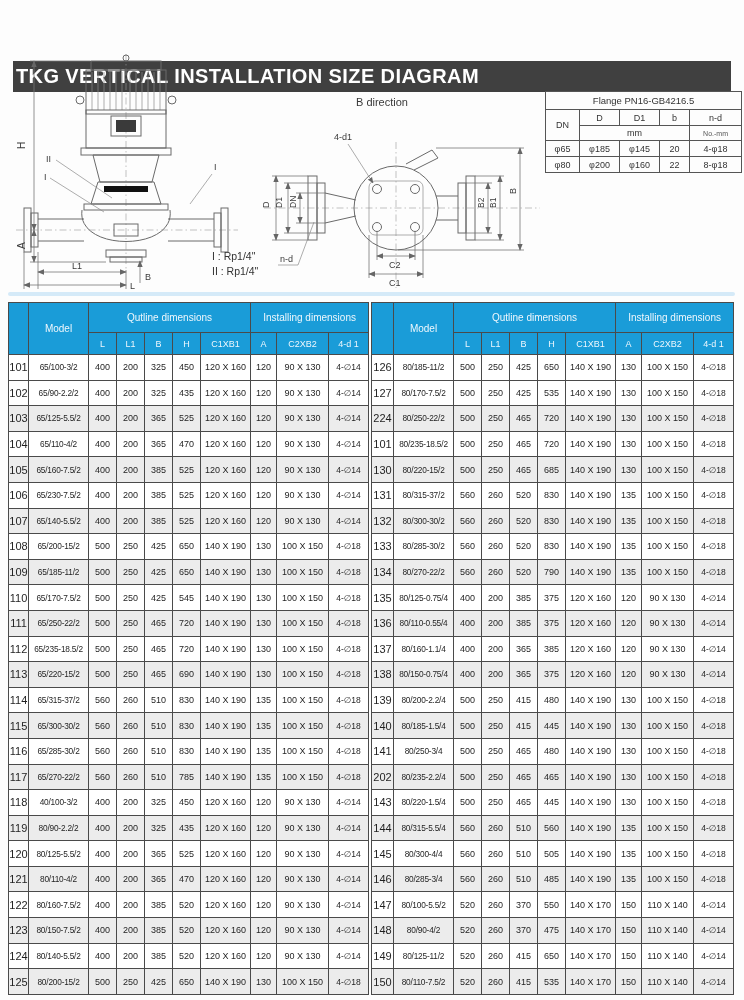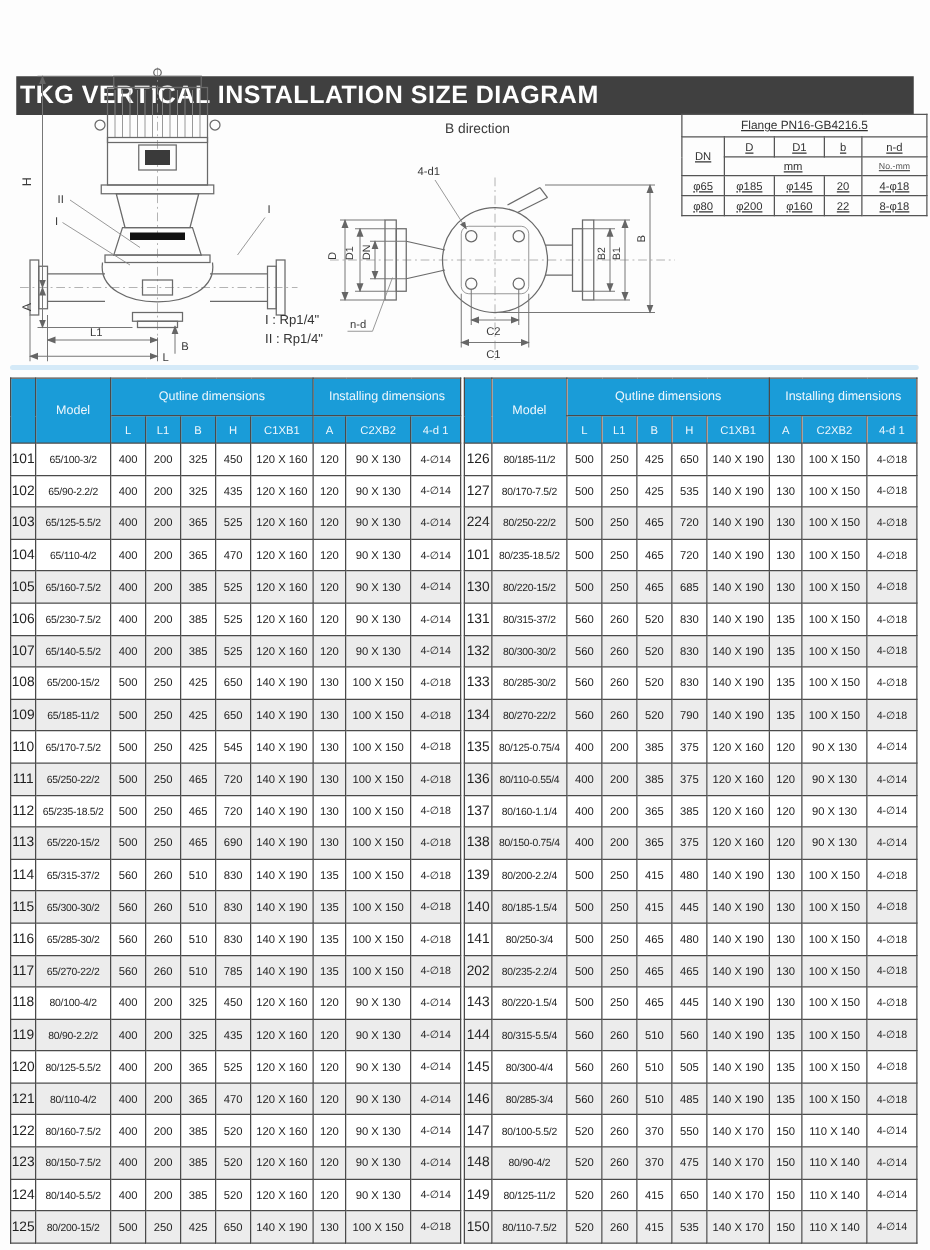--- a/index.html
+++ b/index.html
@@ -21,21 +21,21 @@
   svg .thin { stroke:#8a8a8a; stroke-width:0.7; fill:none; }
   svg .cl { stroke:#9a9a9a; stroke-width:0.6; fill:none; stroke-dasharray:7 3 1.5 3; }
   svg .dim { stroke:#777777; stroke-width:0.8; fill:none; }
   svg text { fill:#3a3a3a; font-family:"Liberation Sans","DejaVu Sans",sans-serif; }
   .rp-notes { position:absolute; left:212px; top:249px; font-size:10.5px; color:#333; line-height:15px; }
   
   .flange-table {
     position:absolute; left:545px; top:91px; width:196px;
     border-collapse:collapse; table-layout:fixed; font-size:9px; color:#333;
   }
-  .flange-table td { border:1px solid #555; text-align:center; padding:0; white-space:nowrap; overflow:hidden;text-decoration:underline; }
+  .flange-table td { border:1px solid #555; text-align:center; padding:0; white-space:nowrap; overflow:hidden; }
   .flange-table .ft-title { height:17px; font-size:9.5px; }
   .flange-table thead tr:nth-child(2) td { height:15px; }
   .flange-table thead tr:nth-child(3) td { height:14px; }
   .flange-table tbody td { height:15px; }
   .flange-table .small { font-size:7px; color:#555; }
   
   .table-top-strip { position:absolute; left:8px; top:292px; width:727px; height:4px; background:#d5eaf8; border-radius:2px; }
   
   .size-table {
     position:absolute; top:302px; border-collapse:collapse; table-layout:fixed;
@@ -497,21 +497,21 @@
           <td>260</td>
           <td>510</td>
           <td>785</td>
           <td>140 X 190</td>
           <td>135</td>
           <td>100 X 150</td>
           <td>4-∅18</td>
         </tr>
         <tr>
           <td>118</td>
-          <td>80/100-4/2</td>
+          <td>40/100-3/2</td>
           <td>400</td>
           <td>200</td>
           <td>325</td>
           <td>450</td>
           <td>120 X 160</td>
           <td>120</td>
           <td>90 X 130</td>
           <td>4-∅14</td>
         </tr>
         <tr>

